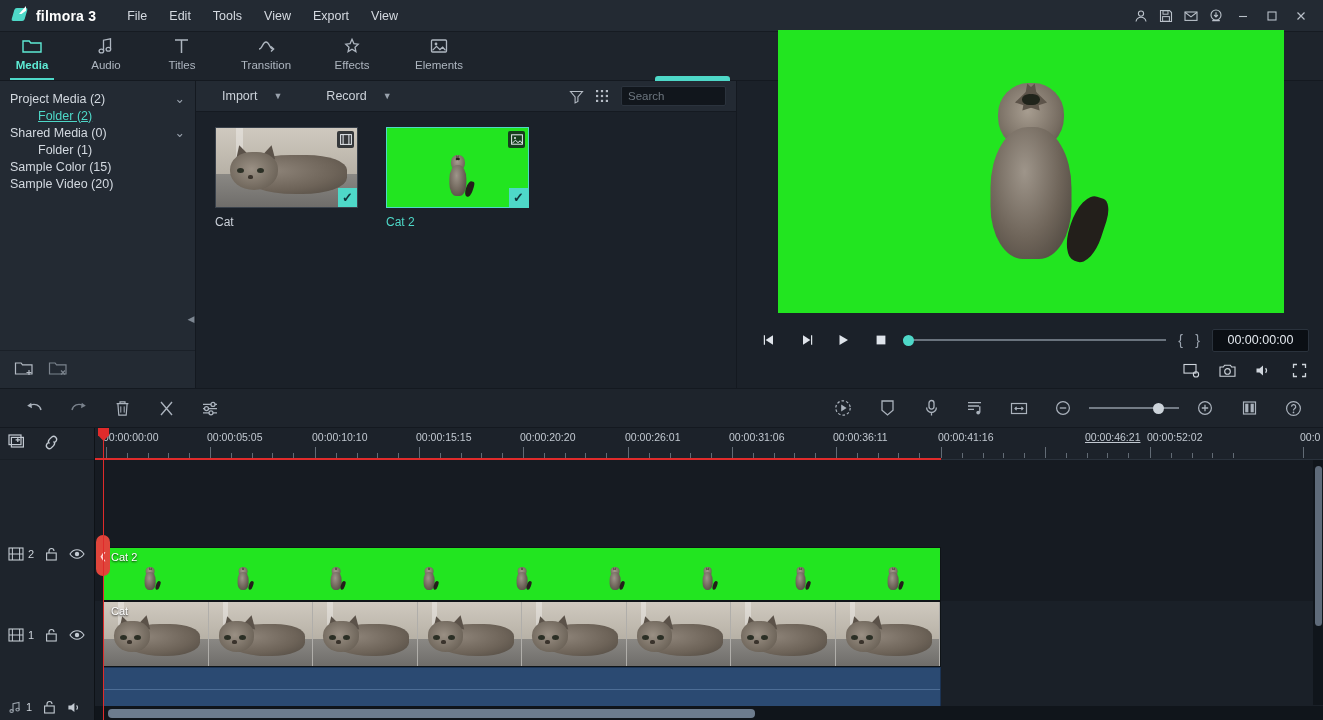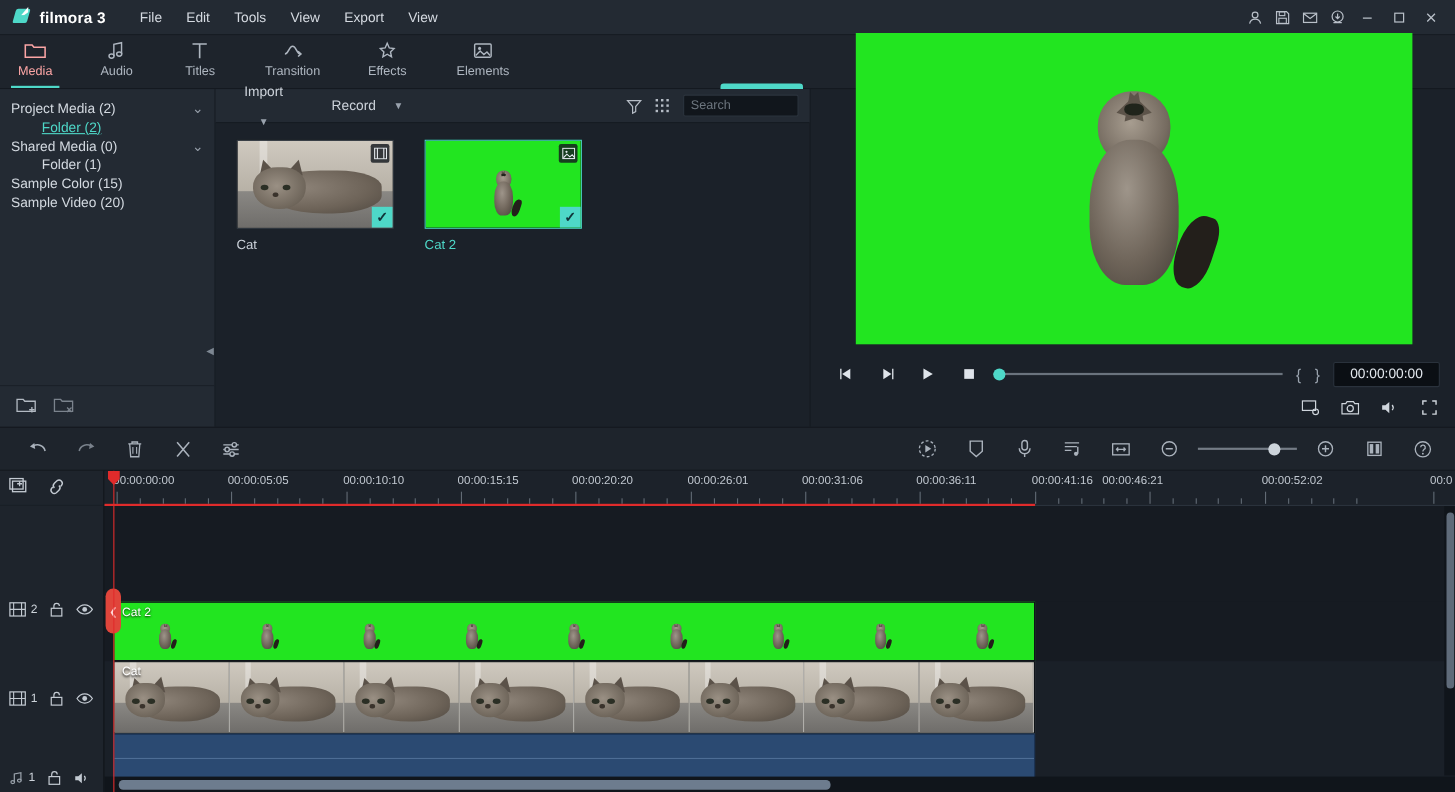--- a/index.html
+++ b/index.html
@@ -50,21 +50,21 @@
     position:absolute; left:0; top:32px; width:1323px; height:49px;
     background:#1e242c; border-bottom:1px solid #141920;
     display:flex; align-items:flex-start;
   }
   .tab {
     position:relative; min-width:56px; height:48px; padding:4px 9px 0;
     display:flex; flex-direction:column; align-items:center; justify-content:flex-start;
     gap:3px; cursor:default; color:#aeb6c0;
   }
   .tab .tlabel { font-size:11.5px; white-space:nowrap; }
-  .tab.active { color:#fca5a5; }
+  .tab.active { color:#5eead4;font-weight:bold; }
   .tab.active:after {
     content:""; position:absolute; left:6px; right:6px; bottom:0; height:2px; background:#4ed8c8;
   }
   .tab svg { display:block; }
   .export-btn {
     position:absolute; left:655px; top:44px; width:75px; height:25px;
     background:#4ed8c8; color:#12343a; border-radius:3px;
     font-size:11.5px; font-weight:bold; letter-spacing:.4px;
     display:flex; align-items:center; justify-content:center; cursor:default;
   }
@@ -415,21 +415,21 @@
         <svg width="20" height="17" viewBox="0 0 20 17">
             <path d="M1.5 14V3h5.6l1.4 1.8H18V14z" fill="none" stroke="#7b838d" stroke-width="1.2"></path>
             <path d="M13 10.5l4 4M17 10.5l-4 4" stroke="#7b838d" stroke-width="1.2"></path>
           </svg>
       </span>
     </div>
   </div>
 
   <div class="media-panel">
     <div class="media-bar">
-      <div class="mb-btn" style="margin-left:8px;flex-direction:column;">
+      <div class="mb-btn" style="margin-left:8px;">
         <span>Import</span>
         <span class="cv">▼</span>
       </div>
       <div class="mb-btn" style="margin-left:28px;">
         <span>Record</span>
         <span class="cv">▼</span>
       </div>
       <div style="flex:1"></div>
       <div class="mb-ico">
         <svg width="15" height="15" viewBox="0 0 15 15">
@@ -774,21 +774,21 @@
     <div class="ruler">
       <div class="rlabel" style="left:8px;">00:00:00:00</div>
       <div class="rlabel" style="left:112px;">00:00:05:05</div>
       <div class="rlabel" style="left:217px;">00:00:10:10</div>
       <div class="rlabel" style="left:321px;">00:00:15:15</div>
       <div class="rlabel" style="left:425px;">00:00:20:20</div>
       <div class="rlabel" style="left:530px;">00:00:26:01</div>
       <div class="rlabel" style="left:634px;">00:00:31:06</div>
       <div class="rlabel" style="left:738px;">00:00:36:11</div>
       <div class="rlabel" style="left:843px;">00:00:41:16</div>
-      <div class="rlabel" style="left:907px;">00:00:46:21</div>
+      <div class="rlabel" style="left:990px;text-decoration:underline;">00:00:46:21</div>
       <div class="rlabel" style="left:1052px;">00:00:52:02</div>
       <div class="rlabel" style="left:1205px;">00:0</div>
       <div id="ruler-ticks">
           <div class="rtick maj" style="left: 11px;"></div>
           <div class="rtick min" style="left: 31.8px;"></div>
           <div class="rtick min" style="left: 52.6px;"></div>
           <div class="rtick min" style="left: 73.4px;"></div>
           <div class="rtick min" style="left: 94.2px;"></div>
           <div class="rtick maj" style="left: 115px;"></div>
           <div class="rtick min" style="left: 135.8px;"></div>

